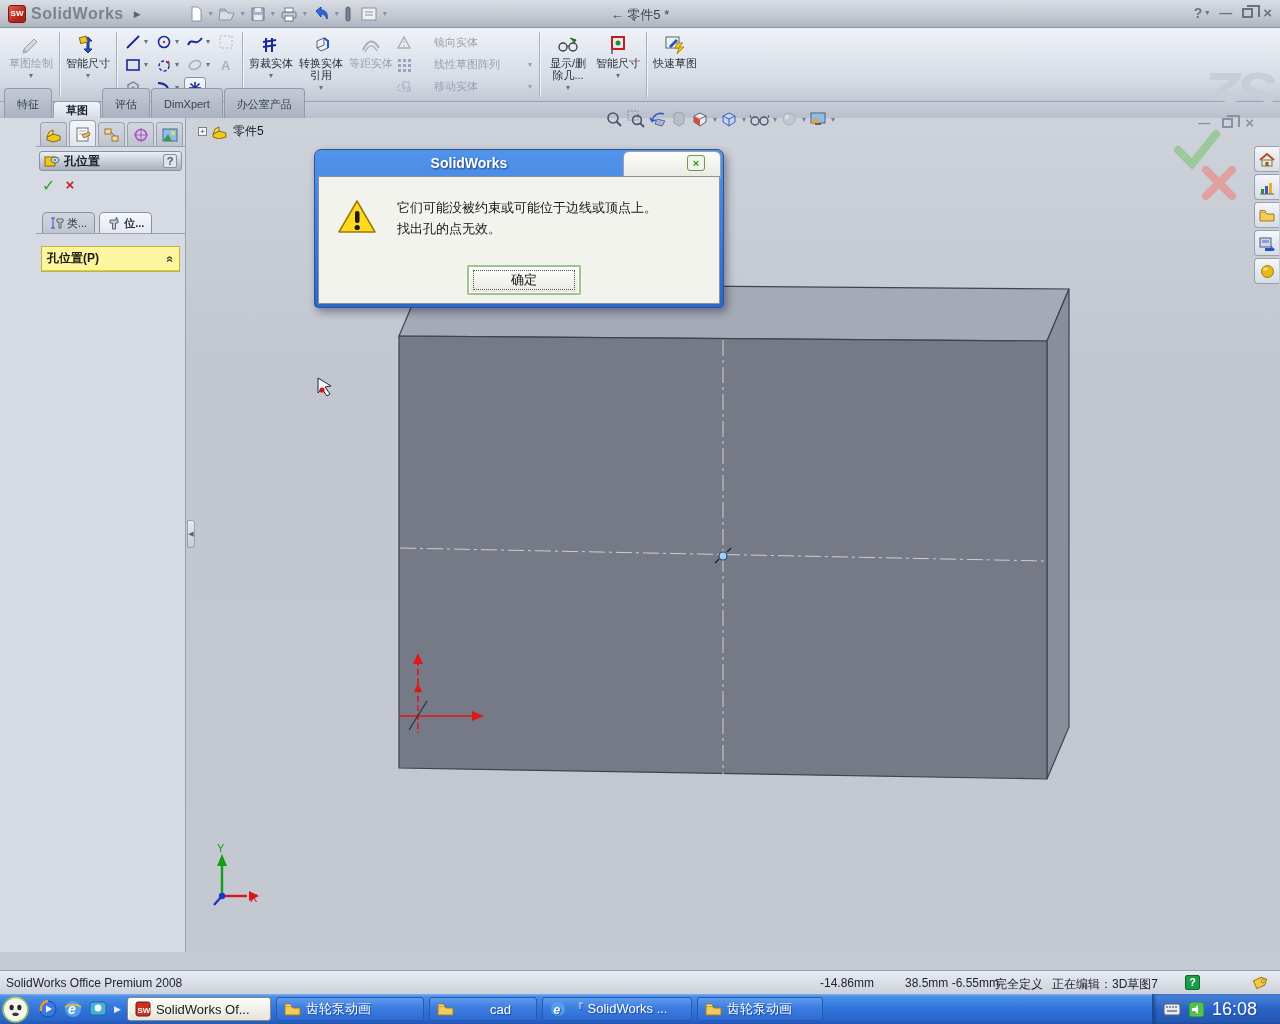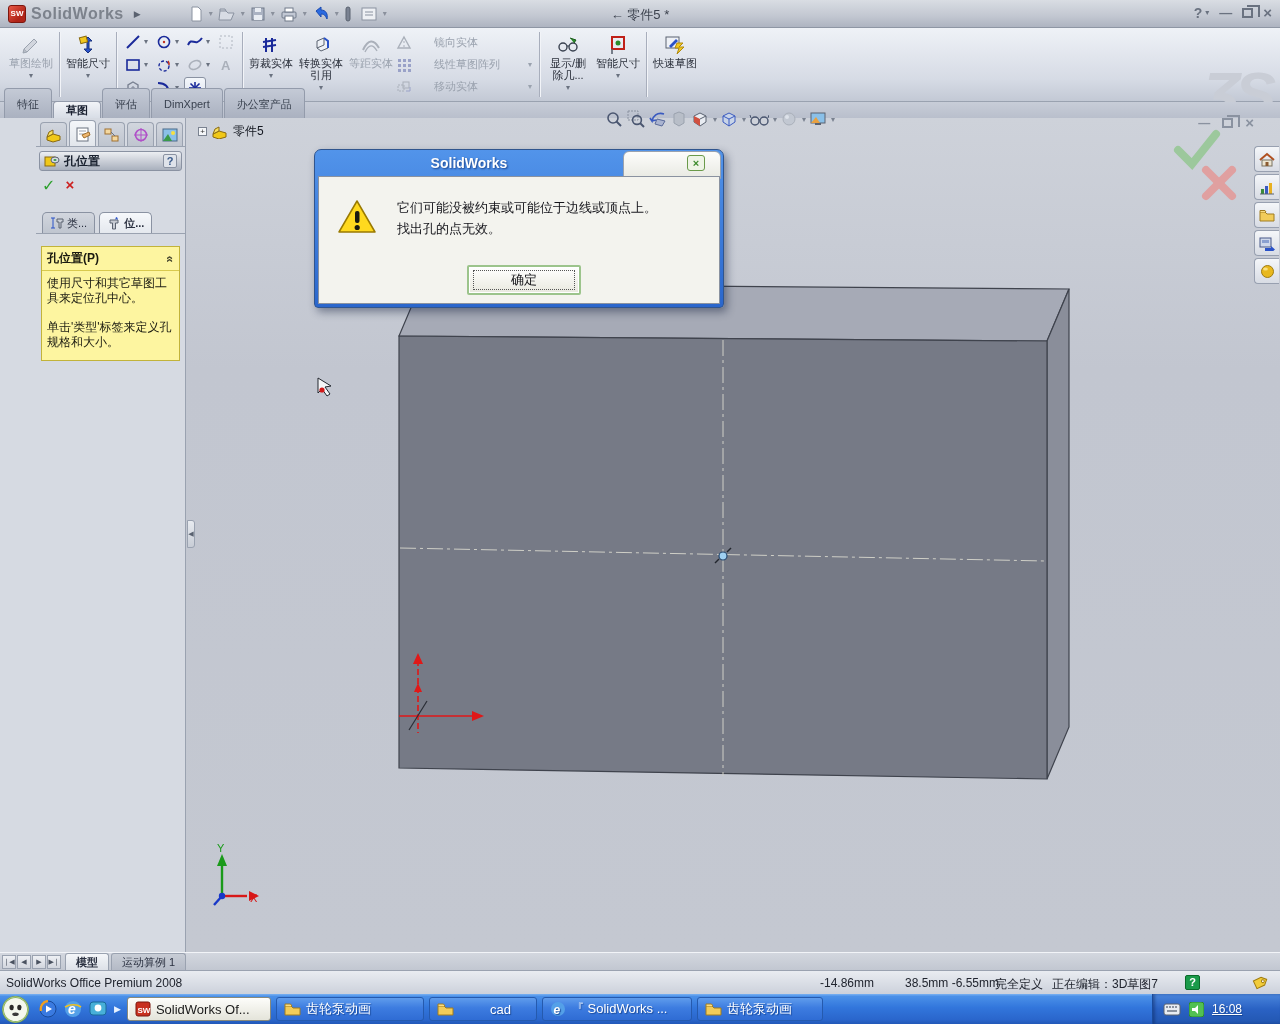--- a/index.html
+++ b/index.html
@@ -137,21 +137,21 @@
   .taskbar { position:absolute; top:994px; left:0; width:1280px; height:30px;
     background:linear-gradient(#79b1f2 0%,#4a90e8 8%,#3276dc 45%,#2a66cc 85%,#2258b8 100%); display:flex; align-items:center; }
   .start-orb { width:27px; height:27px; margin:0 4px 0 2px; }
   .ql { display:flex; align-items:center; gap:7px; padding:0 6px; }
   .ql-arrow { color:#e8f2ff; font-size:9px; }
   .task-btn { height:24px; display:flex; align-items:center; gap:5px; padding:0 7px; margin-right:5px; border-radius:3px; font-size:13px; white-space:nowrap; overflow:hidden; }
   .task-btn.active-task { width:144px; background:linear-gradient(#fdfdfa,#e4e4da); border:1px solid #8a8a7a; color:#1a1a1a; box-shadow:inset 1px 1px 2px #fff; }
   .task-btn.blue-task { background:linear-gradient(#5f9cec,#3d7ce0 45%,#2f6cd4); border:1px solid #255aae; color:#fff; text-shadow:1px 1px 1px #1a4a9a; }
   .task-w1 { width:148px; } .task-w2 { width:108px;gap:36px; } .task-w3 { width:150px; } .task-w4 { width:126px; }
   .tray { position:absolute; right:0; top:0; height:30px; width:128px; background:linear-gradient(#4a86dc,#2a62c4 50%,#2256b0); border-left:1px solid #1a4a9a; box-shadow:inset 2px 0 3px rgba(10,30,80,.4); display:flex; align-items:center; gap:8px; padding-left:10px; }
-  .tray-time { color:#fff; font-size:12px; text-shadow:1px 1px 1px #1a4a9a;text-decoration:underline; }
+  .tray-time { color:#fff; font-size:18px; text-shadow:1px 1px 1px #1a4a9a; }
 </style>
 </head>
 <body>
 
 <div id="root">
 
   <div class="titlebar">
     <div class="sw-logo">
       <div class="sw-cube">SW</div>
       <span class="sw-name">SolidWorks</span>
@@ -562,24 +562,20 @@
             </svg>
           <span>位...</span>
         </div>
       </div>
 
       <div class="msgbox">
         <div class="msgbox-head">
           <span>孔位置(P)</span>
           <span class="chev">«</span>
         </div>
-        <div class="msgbox-body">
-          <p>使用尺寸和其它草图工具来定位孔中心。</p>
-          <p>单击'类型'标签来定义孔规格和大小。</p>
-        </div>
       </div>
     </div>
 
     <div class="splitter">
       <div class="split-handle">◀</div>
     </div>
 
     <div class="tree-flyout">
       <span class="tree-plus">+</span>
       <svg width="18" height="14">
@@ -719,30 +715,20 @@
           <div>它们可能没被约束或可能位于边线或顶点上。</div>
           <div>找出孔的点无效。</div>
         </div>
         <div class="dlg-ok-outer">
           <div class="dlg-ok-inner">确定</div>
         </div>
       </div>
     </div>
   </div>
 
-  <div class="bottom-tabs">
-    <div class="bt-nav">
-      <span>❘◀</span>
-      <span>◀</span>
-      <span>▶</span>
-      <span>▶❘</span>
-    </div>
-    <div class="bt-tab active">模型</div>
-    <div class="bt-tab">运动算例 1</div>
-  </div>
 
   <div class="statusbar">
     <span class="sb-left">SolidWorks Office Premium 2008</span>
     <span class="sb-item" style="left:820px;">-14.86mm</span>
     <span class="sb-item" style="left:905px;">38.5mm -6.55mm</span>
     <span class="sb-item" style="left:995px;">完全定义</span>
     <span class="sb-item" style="left:1052px;">正在编辑：3D草图7</span>
     <span class="sb-qmark" style="left:1185px;">?</span>
     <svg width="18" height="16" style="position:absolute; left:1250px; top:4px;">
       <path d="M3 8 L9 2 L15 2 L15 8 L9 14 Z" fill="#f2cc3a" stroke="#a07c10" transform="rotate(20 9 8)"></path>

